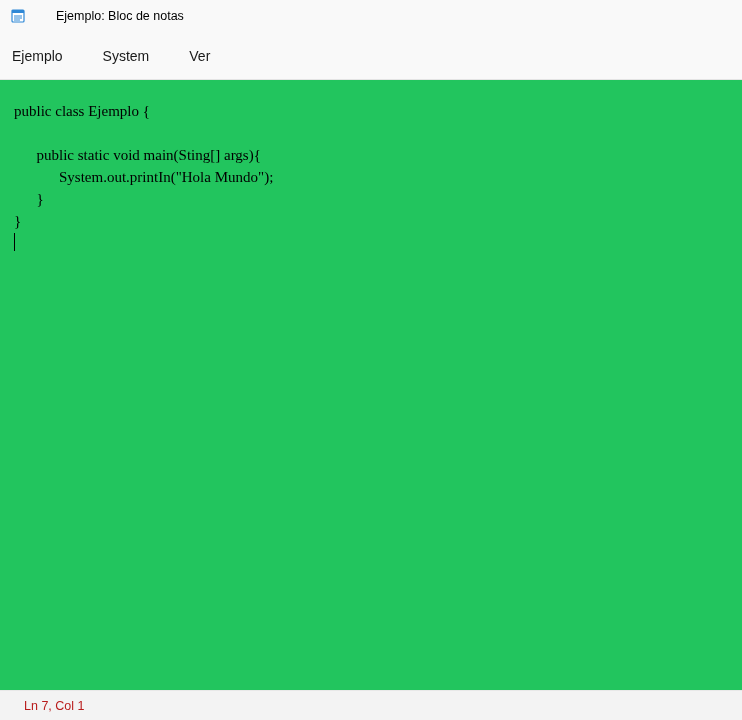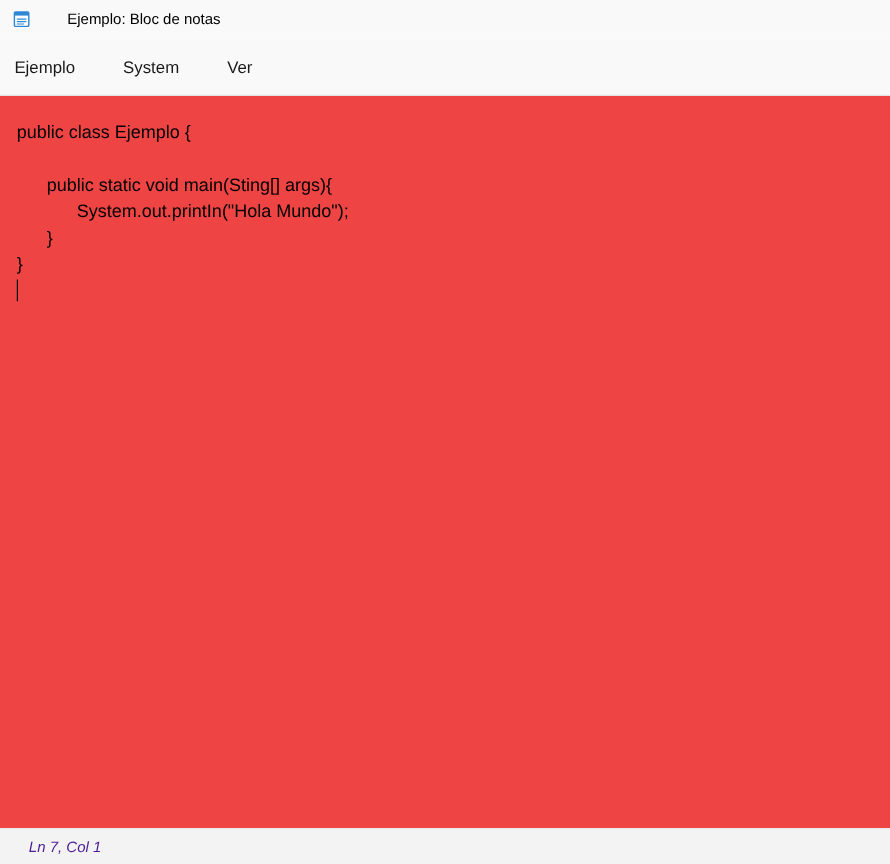--- a/index.html
+++ b/index.html
@@ -43,23 +43,23 @@
       border-bottom: 1px solid #e4e4e4;
       font-size: 14px;
       color: #1a1a1a;
     }
     .menu-item {
       cursor: pointer;
       padding: 4px 2px;
     }
     .editor {
       flex: 1;
-      background: #ef4444;
+      background: #22c55e;
       padding: 20px 14px 14px 14px;
-      font-family: Liberation Sans, sans-serif;
+      font-family: Liberation Serif, serif;
       font-size: 15px;
       line-height: 22px;
       color: #000;
       white-space: pre;
       position: relative;
       overflow: auto;
     }
     .cursor {
       display: inline-block;
       width: 1px;
@@ -69,23 +69,22 @@
       position: relative;
       top: 0;
     }
     .status-bar {
       background: #f3f3f3;
       height: 30px;
       display: flex;
       align-items: center;
       padding-left: 24px;
       font-size: 12.5px;
-      color: #4c1d95;
+      color: #b91c1c;
       border-top: 1px solid #e8e8e8;
-      font-style: italic;
     }
   </style>
 </head>
 <body>
 
 <div class="title-bar">
   <span class="icon">
     <svg width="16" height="16" viewBox="0 0 16 16">
       <rect x="2" y="2" width="12" height="12" rx="1" fill="#ffffff" stroke="#2f88d6" stroke-width="1.2"></rect>
       <rect x="2" y="2" width="12" height="3" fill="#2f88d6"></rect>

